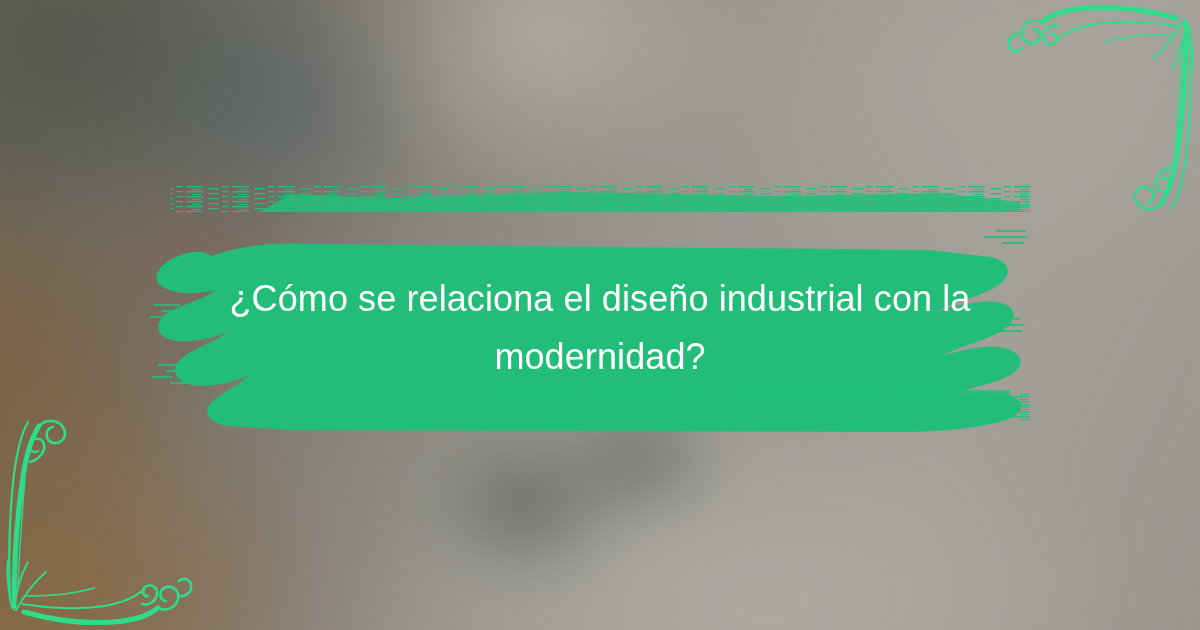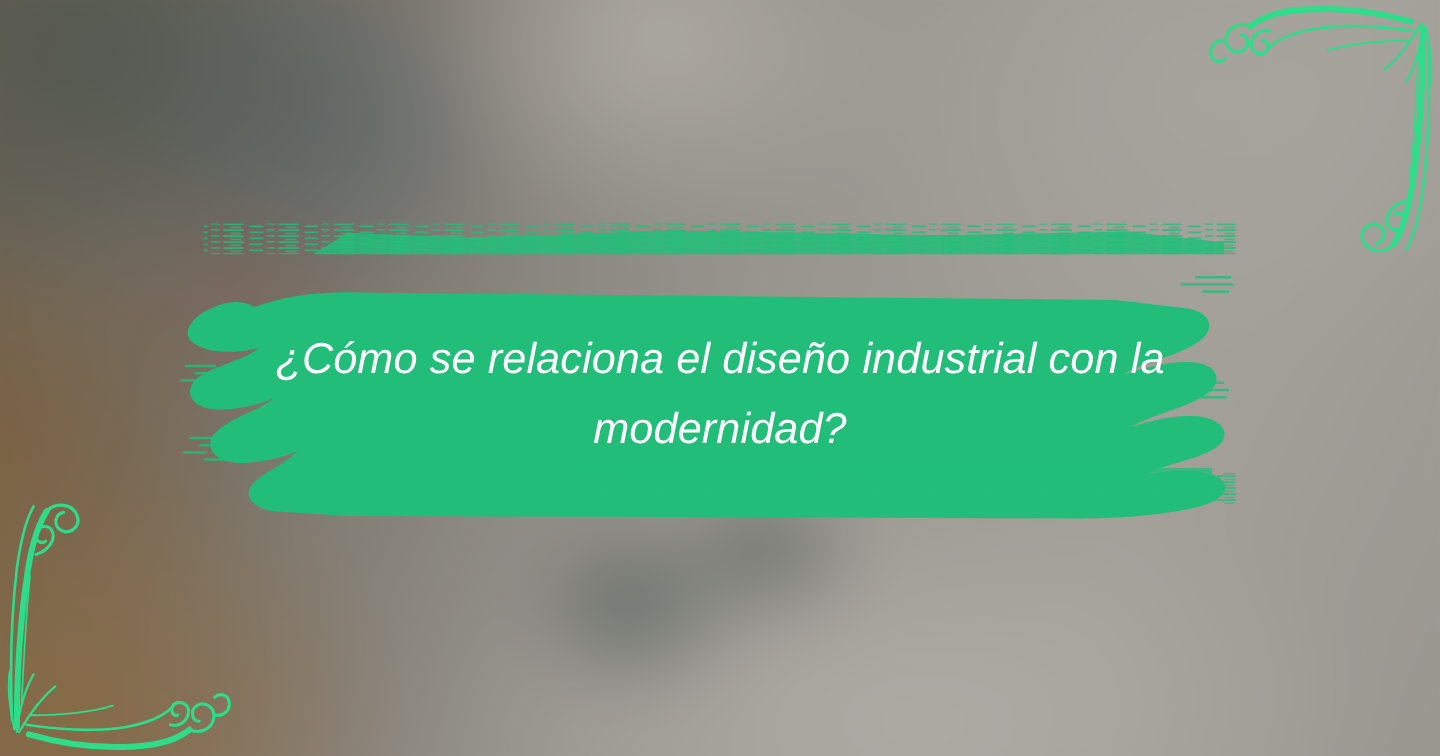--- a/index.html
+++ b/index.html
@@ -7,21 +7,20 @@
     padding: 0;
     background: #000;
   }
   #card {
     position: relative;
     width: 1200px;
     height: 630px;
     overflow: hidden;
     font-family: "Liberation Sans", sans-serif;
     background: #8a8884;
-    font-style: italic;
   }
 
   
   .bg-layer {
     position: absolute;
     inset: -60px;
     filter: blur(26px);
   }
   .bg-base {
     background:

